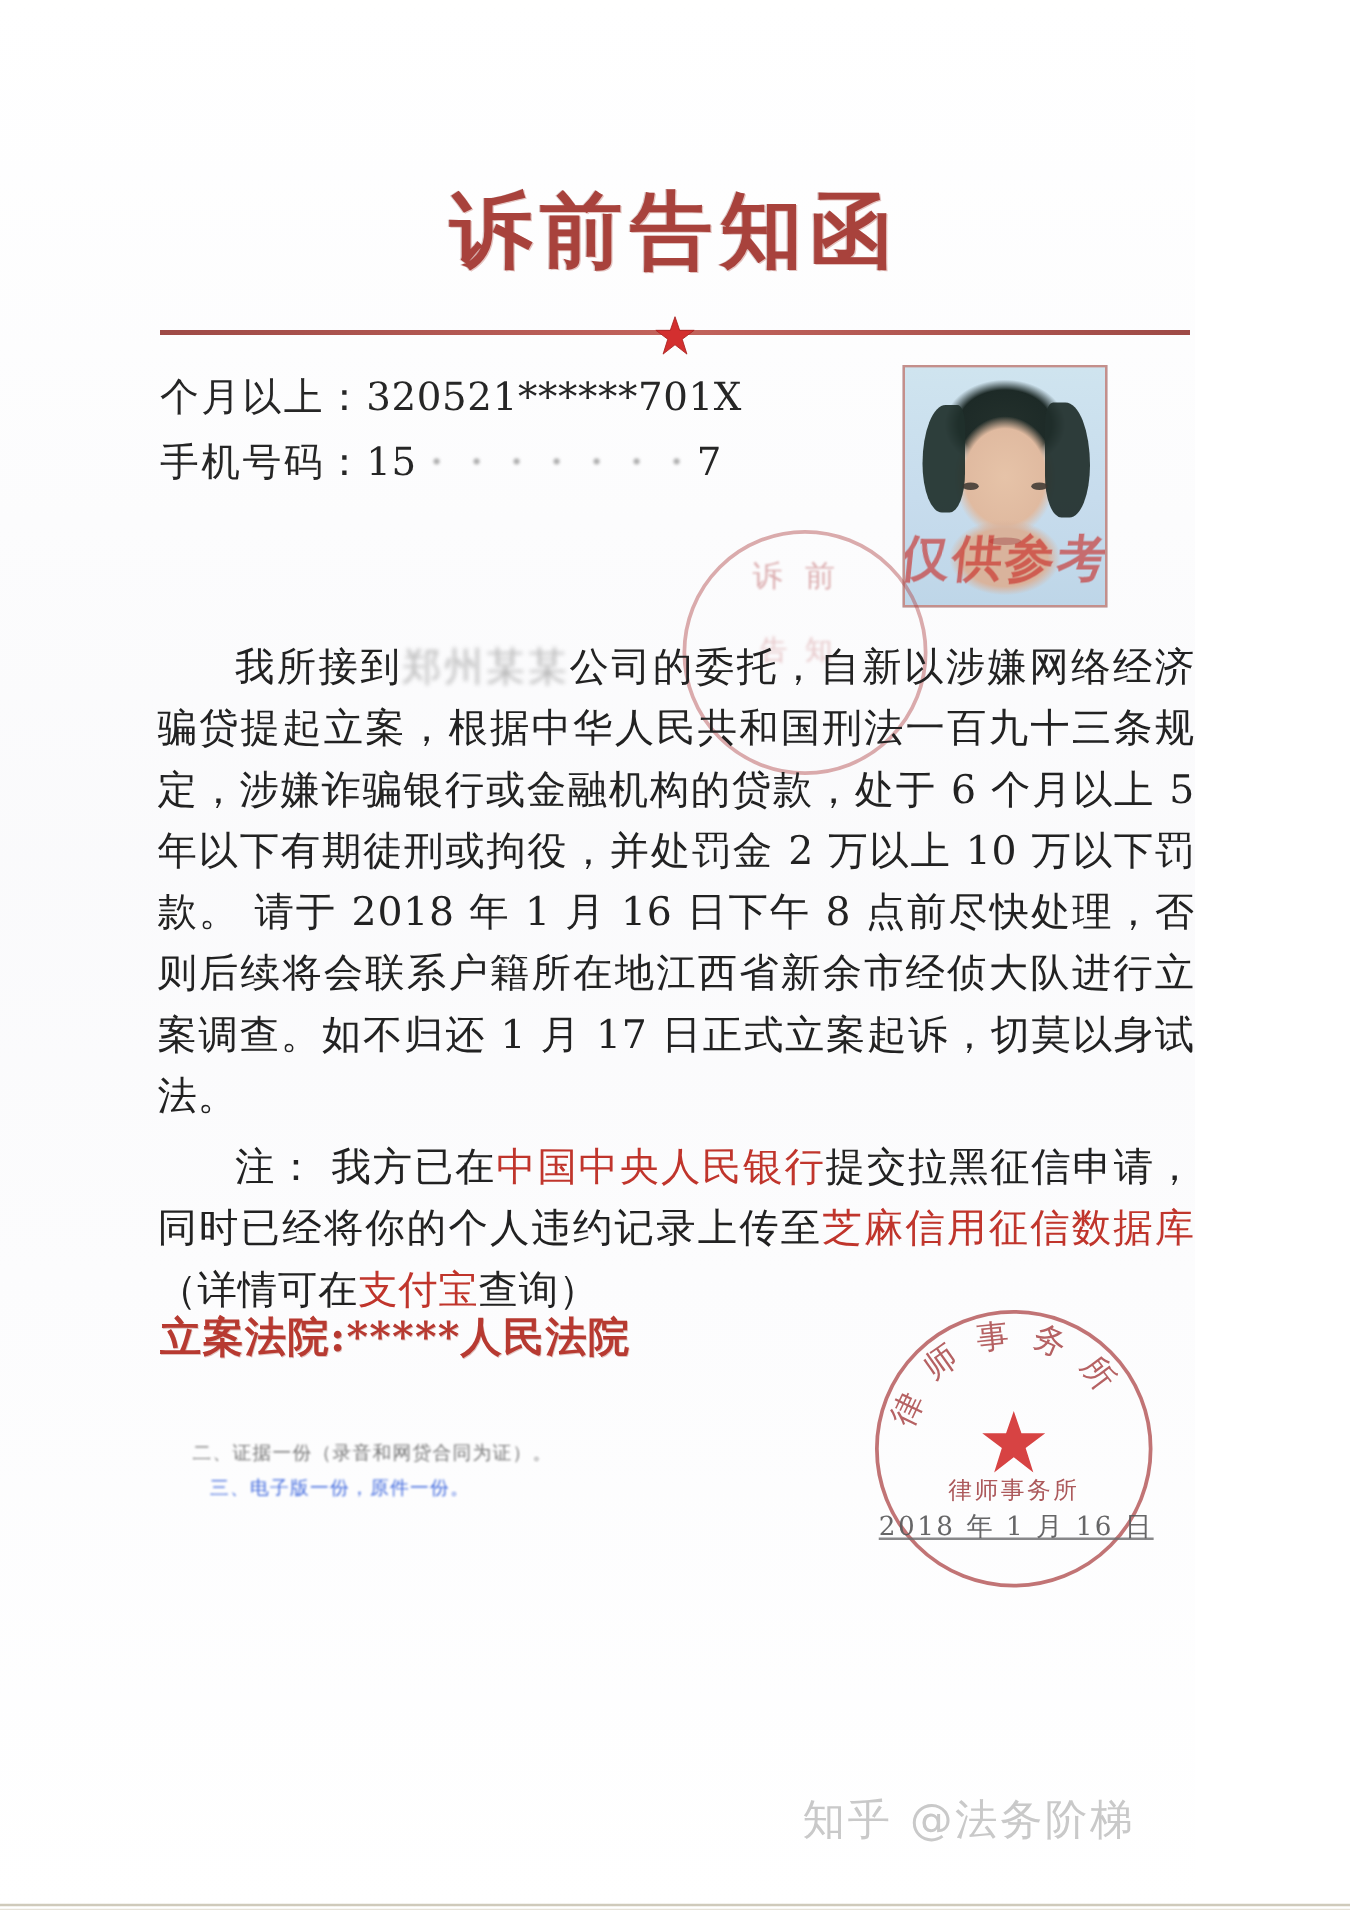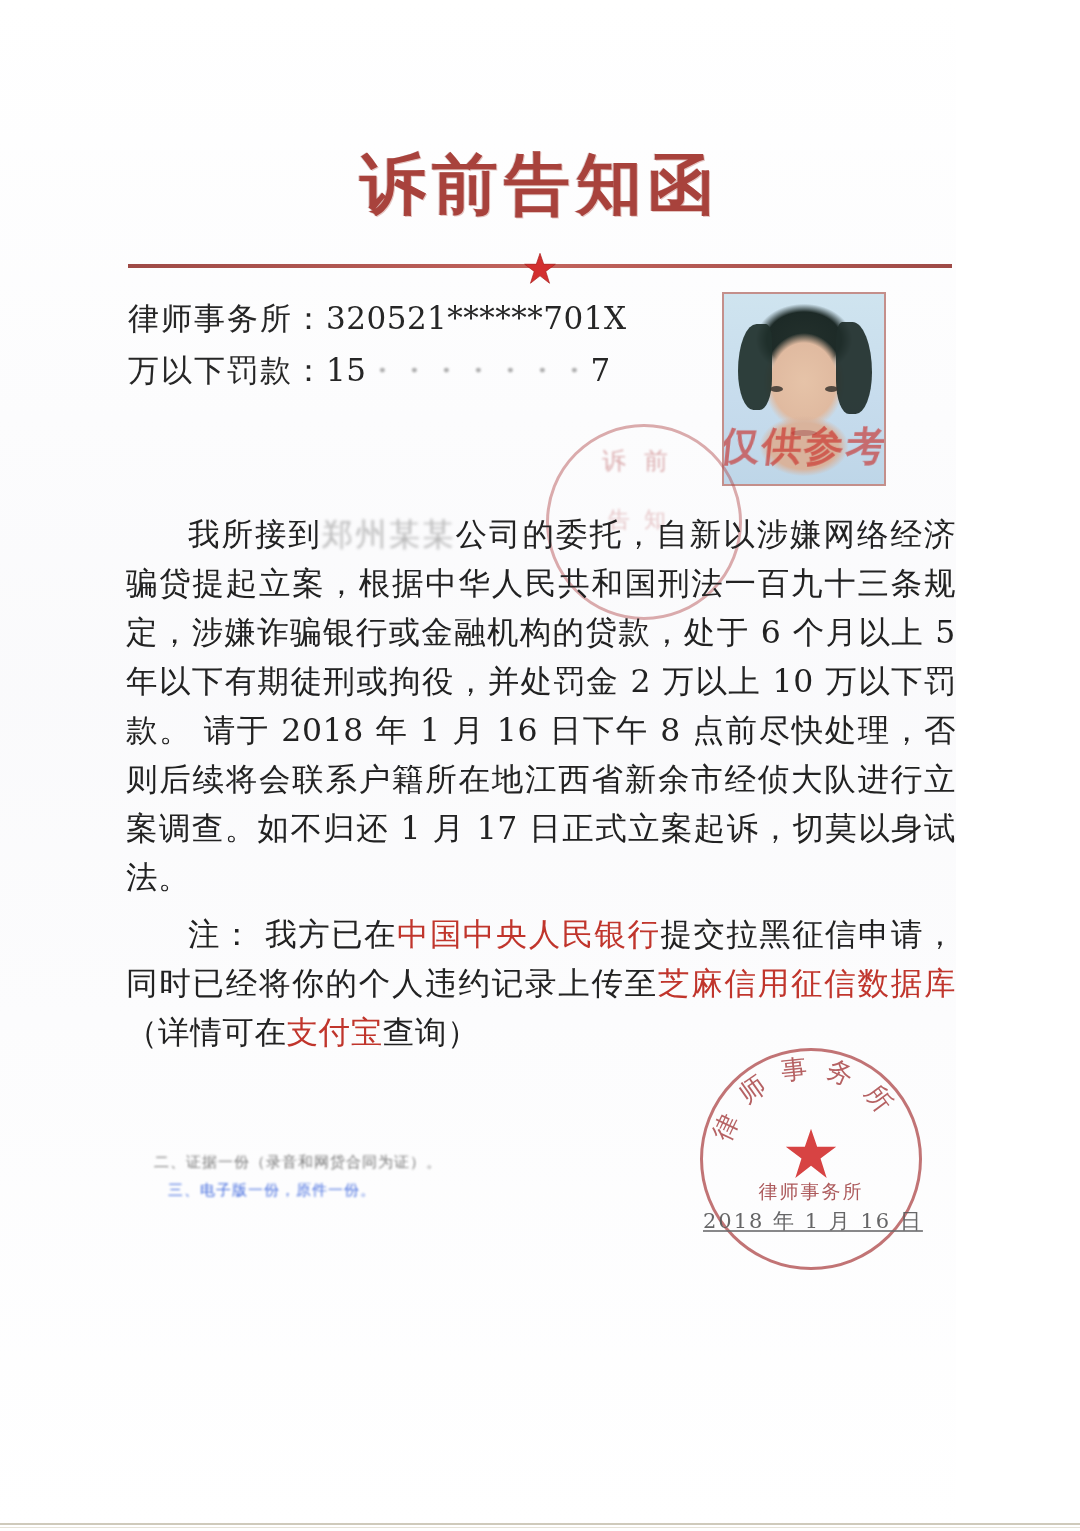--- a/index.html
+++ b/index.html
@@ -358,24 +358,24 @@
 
   <div class="divider-wrap">
     <div class="divider-line"></div>
     <svg class="divider-star" viewBox="0 0 100 100">
       <polygon points="50,4 61,36 95,36 67,57 78,92 50,70 22,92 33,57 5,36 39,36" fill="#d32f2f" stroke="#a8201e" stroke-width="2"></polygon>
     </svg>
   </div>
 
   <div class="id-block">
     <div class="id-row">
-      <span class="id-label">律师事务所：</span><span class="id-value">320521******701X</span>
+      <span class="id-label">个月以上：</span><span class="id-value">320521******701X</span>
     </div>
     <div class="id-row">
-      <span class="id-label">万以下罚款：</span><span class="id-value">15</span><span class="id-value redacted">・・・・・・・</span><span class="id-value">7</span>
+      <span class="id-label">手机号码：</span><span class="id-value">15</span><span class="id-value redacted">・・・・・・・</span><span class="id-value">7</span>
     </div>
   </div>
 
   <div class="photo">
     <div class="photo-inner">
       <div class="photo-hair-l"></div>
       <div class="photo-hair-r"></div>
       <div class="photo-eye-l"></div>
       <div class="photo-eye-r"></div>
       <div class="photo-mouth"></div>
@@ -387,20 +387,21 @@
     <div class="seal-top-text">诉前</div>
     <div class="seal-top-text2">告知</div>
   </div>
 
   <div class="body-wrap">
     <div class="para"><span>我所接到</span><span class="redacted-strong">郑州某某</span><span>公司的委托，</span><span>自新以涉嫌网络经济骗贷提起立案，根据中华人民共和国刑法一百九十三条规定，涉嫌诈骗银行或金融机构的贷款，处于 6 个月以上 5 年以下有期徒刑或拘役，并处罚金 2 万以上 10 万以下罚款。 请于 2018 年 1 月 16 日下午 8 点前尽快处理，否则后续将会联系户籍所在地江西省新余市经侦大队进行立案调查。如不归还 1 月 17 日正式立案起诉，切莫以身试法。</span></div>
 
     <div class="para"><span>注： 我方已在</span><span class="hl-red">中国中央人民银行</span><span>提交拉黑征信申请，同时已经将你的个人违约记录上传至</span><span class="hl-red">芝麻信用征信数据库</span><span>（详情可在</span><span class="hl-red">支付宝</span><span>查询）</span></div>
   </div>
 
+  <div class="court-line">立案法院:*****人民法院</div>
 
   <div class="footnote">
     <div class="footnote-line-2">二、证据一份（录音和网贷合同为证）。</div>
     <div class="footnote-line-3">三、电子版一份，原件一份。</div>
   </div>
 
   <div class="seal-firm">
     <svg class="seal-arc" viewBox="0 0 216 216">
       <defs>
         <path id="arcpath" d="M 26,108 A 82,82 0 0 1 190,108" fill="none"></path>
@@ -409,17 +410,20 @@
         <textPath href="#arcpath" startOffset="6%">律师事务所</textPath>
       </text>
     </svg>
     <svg class="seal-star" viewBox="0 0 100 100">
       <polygon points="50,4 61,36 95,36 67,57 78,92 50,70 22,92 33,57 5,36 39,36" fill="#d32f2f"></polygon>
     </svg>
     <div class="seal-firm-name"><span class="seal-firm-prefix"></span><span>律师事务所</span></div>
     <div class="seal-firm-date">2018 年 1 月 16 日</div>
   </div>
 
+  <div class="watermark">
+    <span class="wm-logo">知乎</span><span>@法务阶梯</span>
+  </div>
 
   <div class="bottom-rule"></div>
   <div class="bottom-rule2"></div>
 
 </div>
 
 </body></html>

